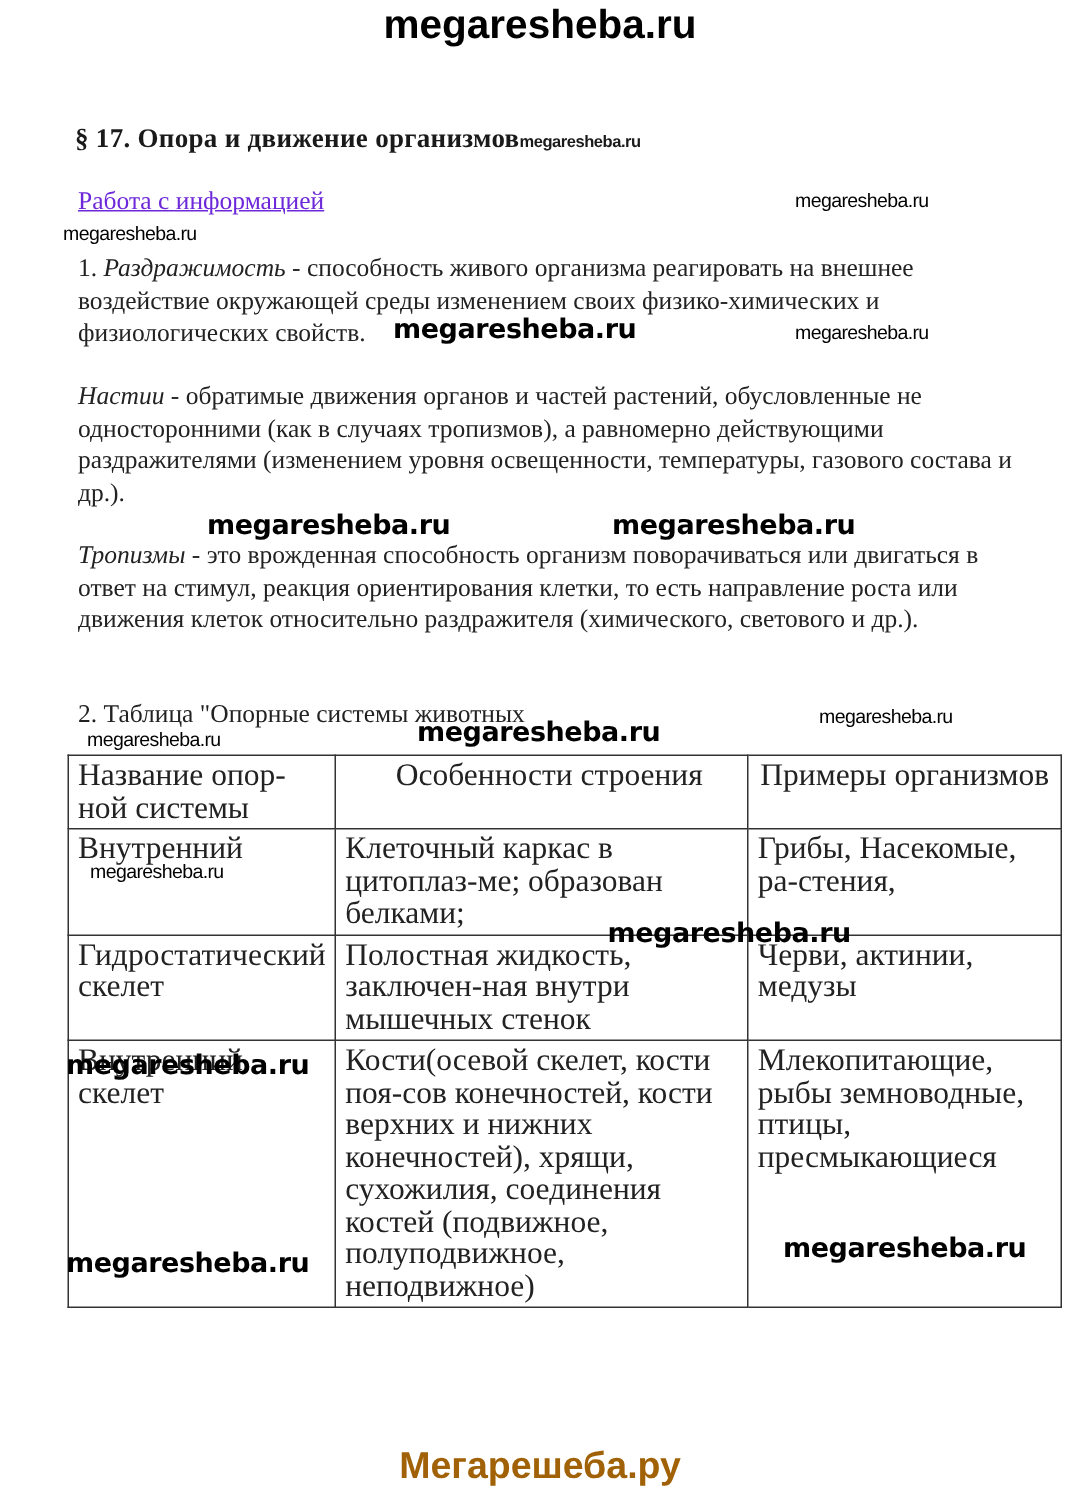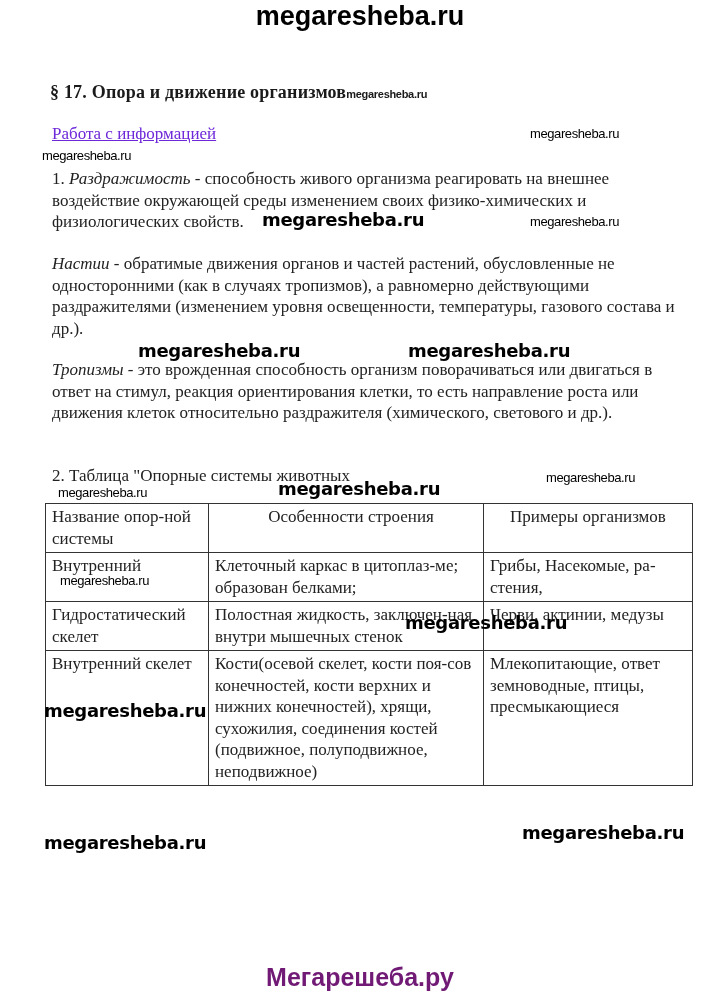--- a/index.html
+++ b/index.html
@@ -1,28 +1,28 @@
 <!DOCTYPE html>
 <html><head>
 <meta charset="utf-8">
 <style>
   html, body { margin: 0; padding: 0; background: #ffffff; }
   body { width: 720px; height: 998px; position: relative; overflow: hidden; color: #1a1a1a; font-family: "Liberation Serif", serif; }
   .abs { position: absolute; }
   .wm-top { left: 0; width: 720px; top: 0; text-align: center; font-family: "Liberation Sans", sans-serif; font-weight: bold; font-size: 27px; color: #000; line-height: 32px; }
-  .wm-bottom { left: 0; width: 720px; top: 962px; text-align: center; font-family: "Liberation Sans", sans-serif; font-weight: bold; font-size: 25px; color: #701a75; line-height: 30px; }
+  .wm-bottom { left: 0; width: 720px; top: 962px; text-align: center; font-family: "Liberation Sans", sans-serif; font-weight: bold; font-size: 25px; color: #a16207; line-height: 30px; }
   .wm-small { font-family: "Liberation Sans", sans-serif; font-size: 13px; color: #000; letter-spacing: -0.4px; white-space: nowrap; }
   .wm-big { font-family: "DejaVu Sans", sans-serif; font-weight: bold; font-size: 18px; color: #000; white-space: nowrap; letter-spacing: -0.3px; }
   .heading { left: 50px; top: 82px; font-weight: bold; font-size: 18px; letter-spacing: 0.2px; white-space: nowrap; }
   .heading .wm-inline { font-family: "Liberation Sans", sans-serif; font-size: 11px; font-weight: bold; letter-spacing: -0.3px; }
   .subhead { left: 52px; top: 124px; font-size: 17px; text-decoration: underline; color: #6d28d9; }
   .para { left: 52px; width: 640px; font-size: 17px; line-height: 21.5px; color: #222; }
   .para i { font-style: italic; margin-top: 36px; }
   .table-wrap { left: 45px; top: 503px; }
-  table { border-collapse: collapse; font-size: 17px; line-height: 21.5px; color: #222; }
+  table { border-collapse: collapse; font-size: 21px; line-height: 21.5px; color: #222; }
   td { border: 1.5px solid #333; vertical-align: top; padding: 2px 6px 3px 6px; }
   td.c1 { width: 150px; }
   td.c2 { width: 252px; }
   td.c3 { width: 196px; }
 </style>
 </head>
 <body>
 
 <div class="abs wm-top">megaresheba.ru</div>
 
@@ -62,21 +62,21 @@
       <td class="c3">Грибы, Насекомые, ра-стения,</td>
     </tr>
     <tr>
       <td class="c1">Гидростатический скелет</td>
       <td class="c2">Полостная жидкость, заключен-ная внутри мышечных стенок</td>
       <td class="c3">Черви, актинии, медузы</td>
     </tr>
     <tr>
       <td class="c1">Внутренний скелет</td>
       <td class="c2">Кости(осевой скелет, кости поя-сов конечностей, кости верхних и нижних конечностей), хрящи, сухожилия, соединения костей (подвижное, полуподвижное, неподвижное)</td>
-      <td class="c3">Млекопитающие, ответ земноводные, птицы, пресмыкающиеся</td>
+      <td class="c3">Млекопитающие, рыбы земноводные, птицы, пресмыкающиеся</td>
     </tr>
   </tbody>
     </table>
 </div>
 
 <div class="abs wm-small" style="left:60px; top:573px;">megaresheba.ru</div>
 <div class="abs wm-big" style="left:405px; top:612px;">megaresheba.ru</div>
 <div class="abs wm-big" style="left:44px; top:700px;">megaresheba.ru</div>
 <div class="abs wm-big" style="left:44px; top:832px;">megaresheba.ru</div>
 <div class="abs wm-big" style="left:522px; top:822px;">megaresheba.ru</div>

